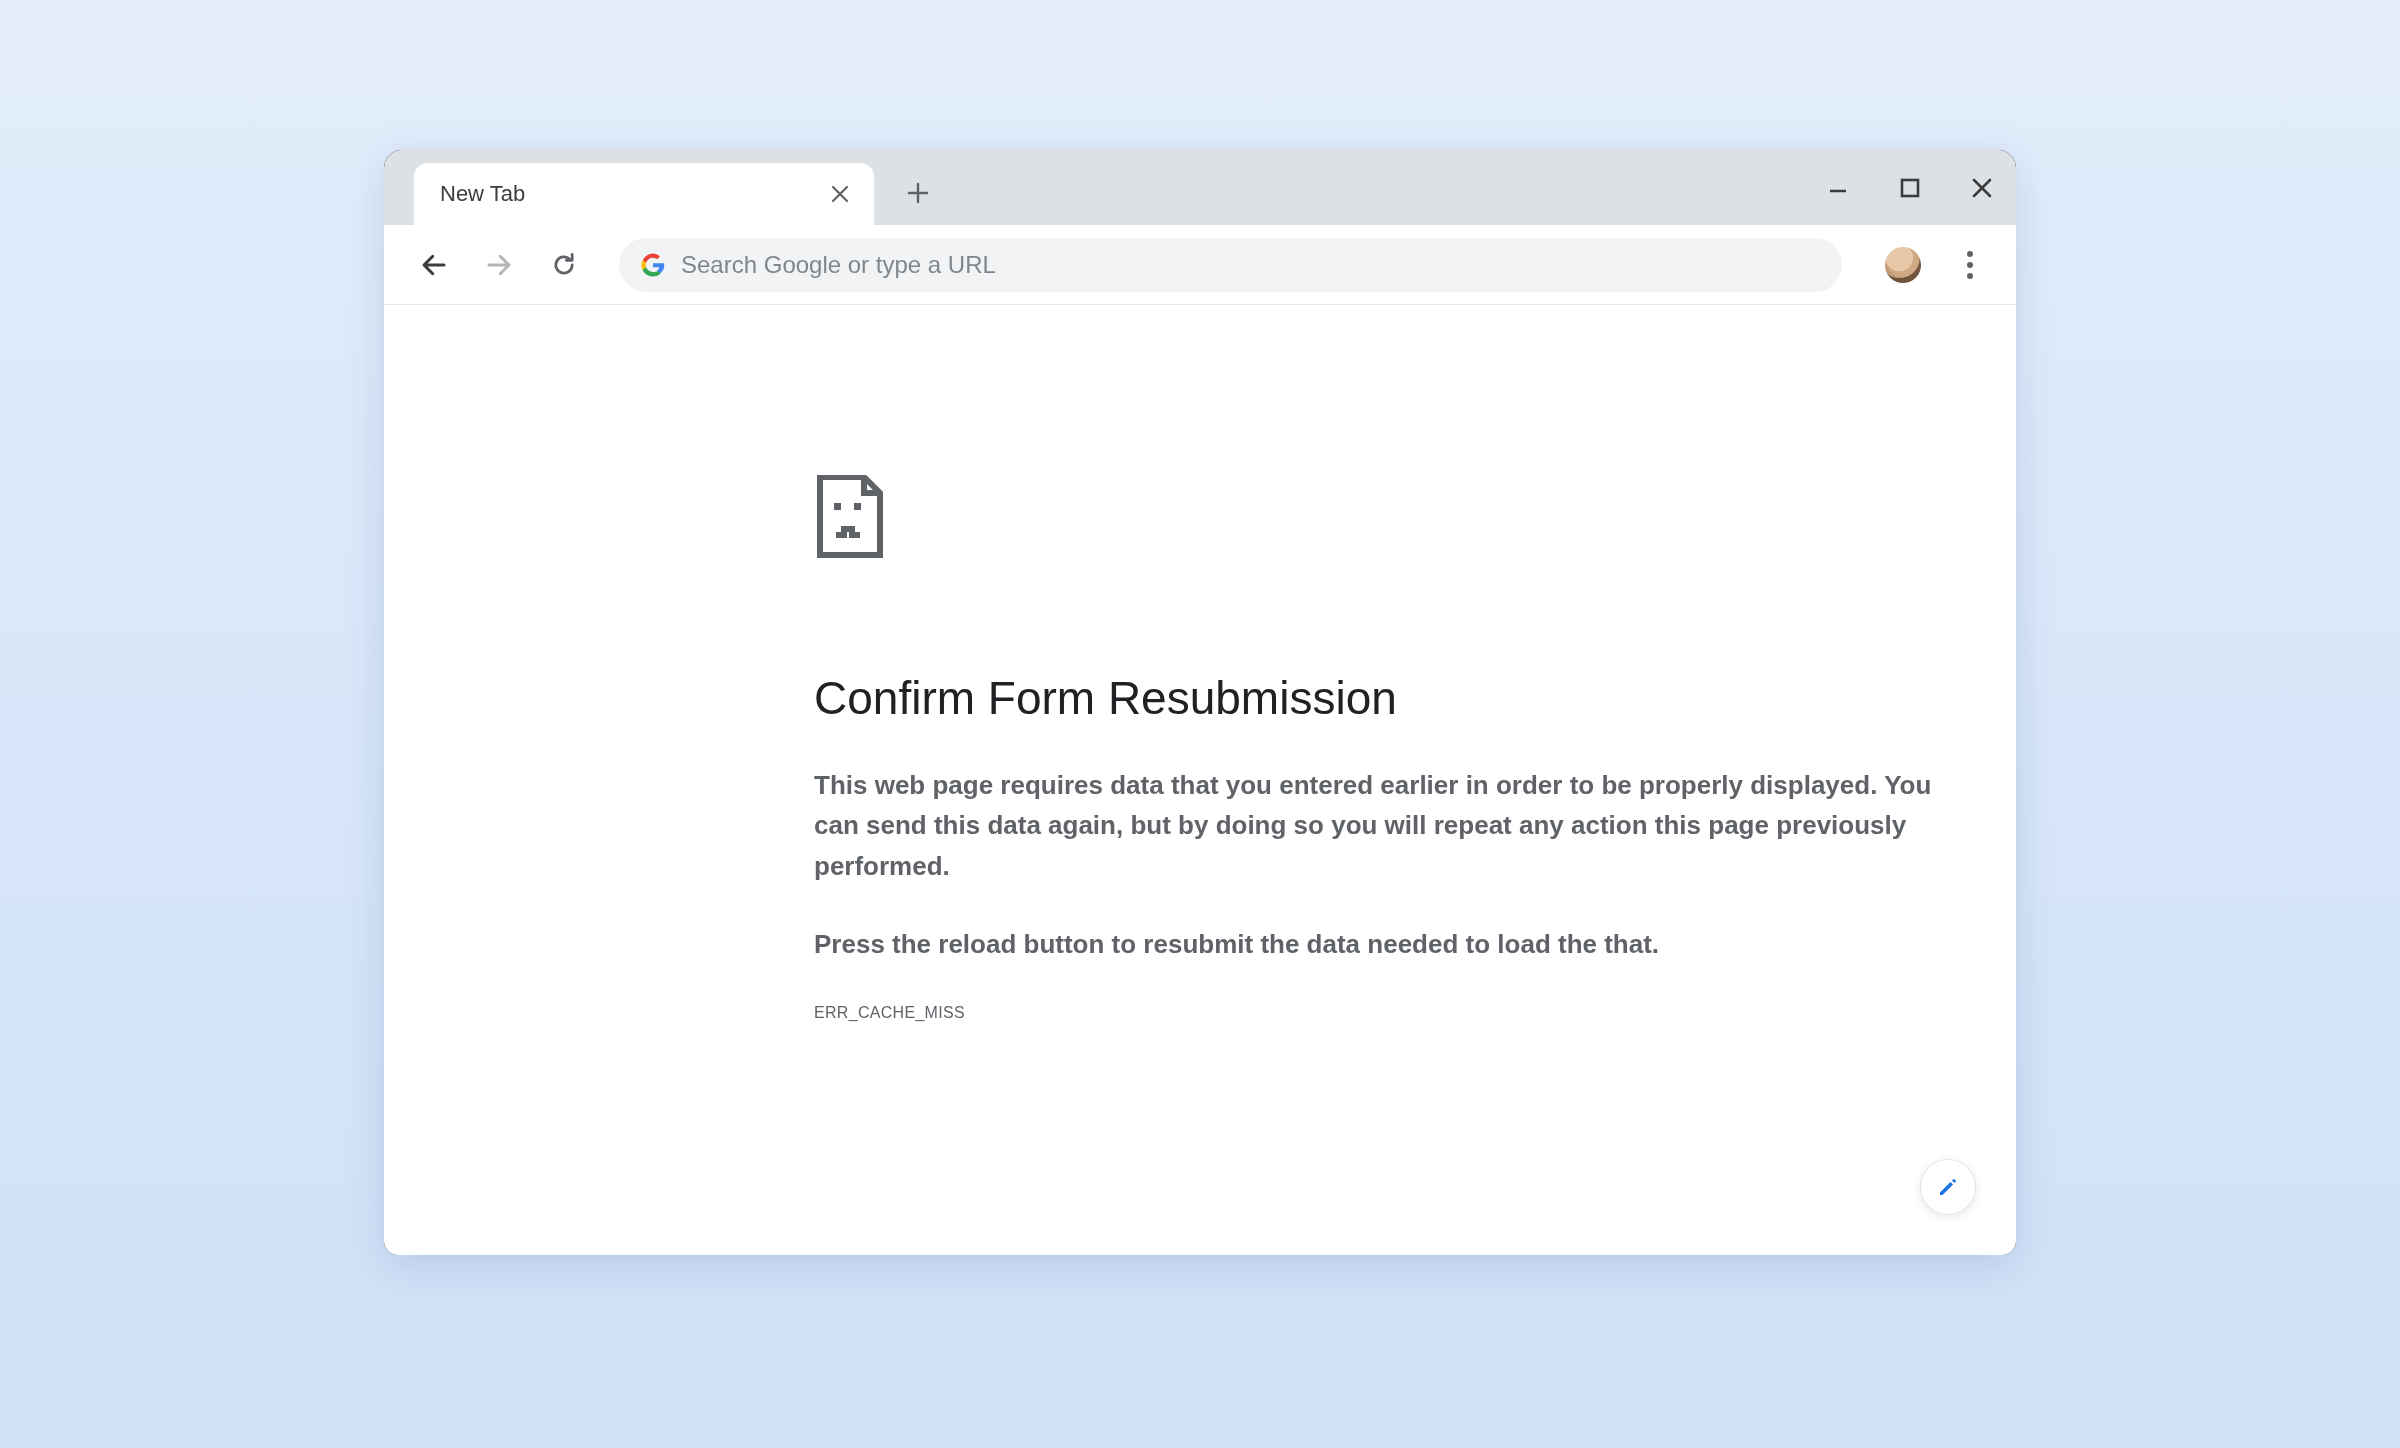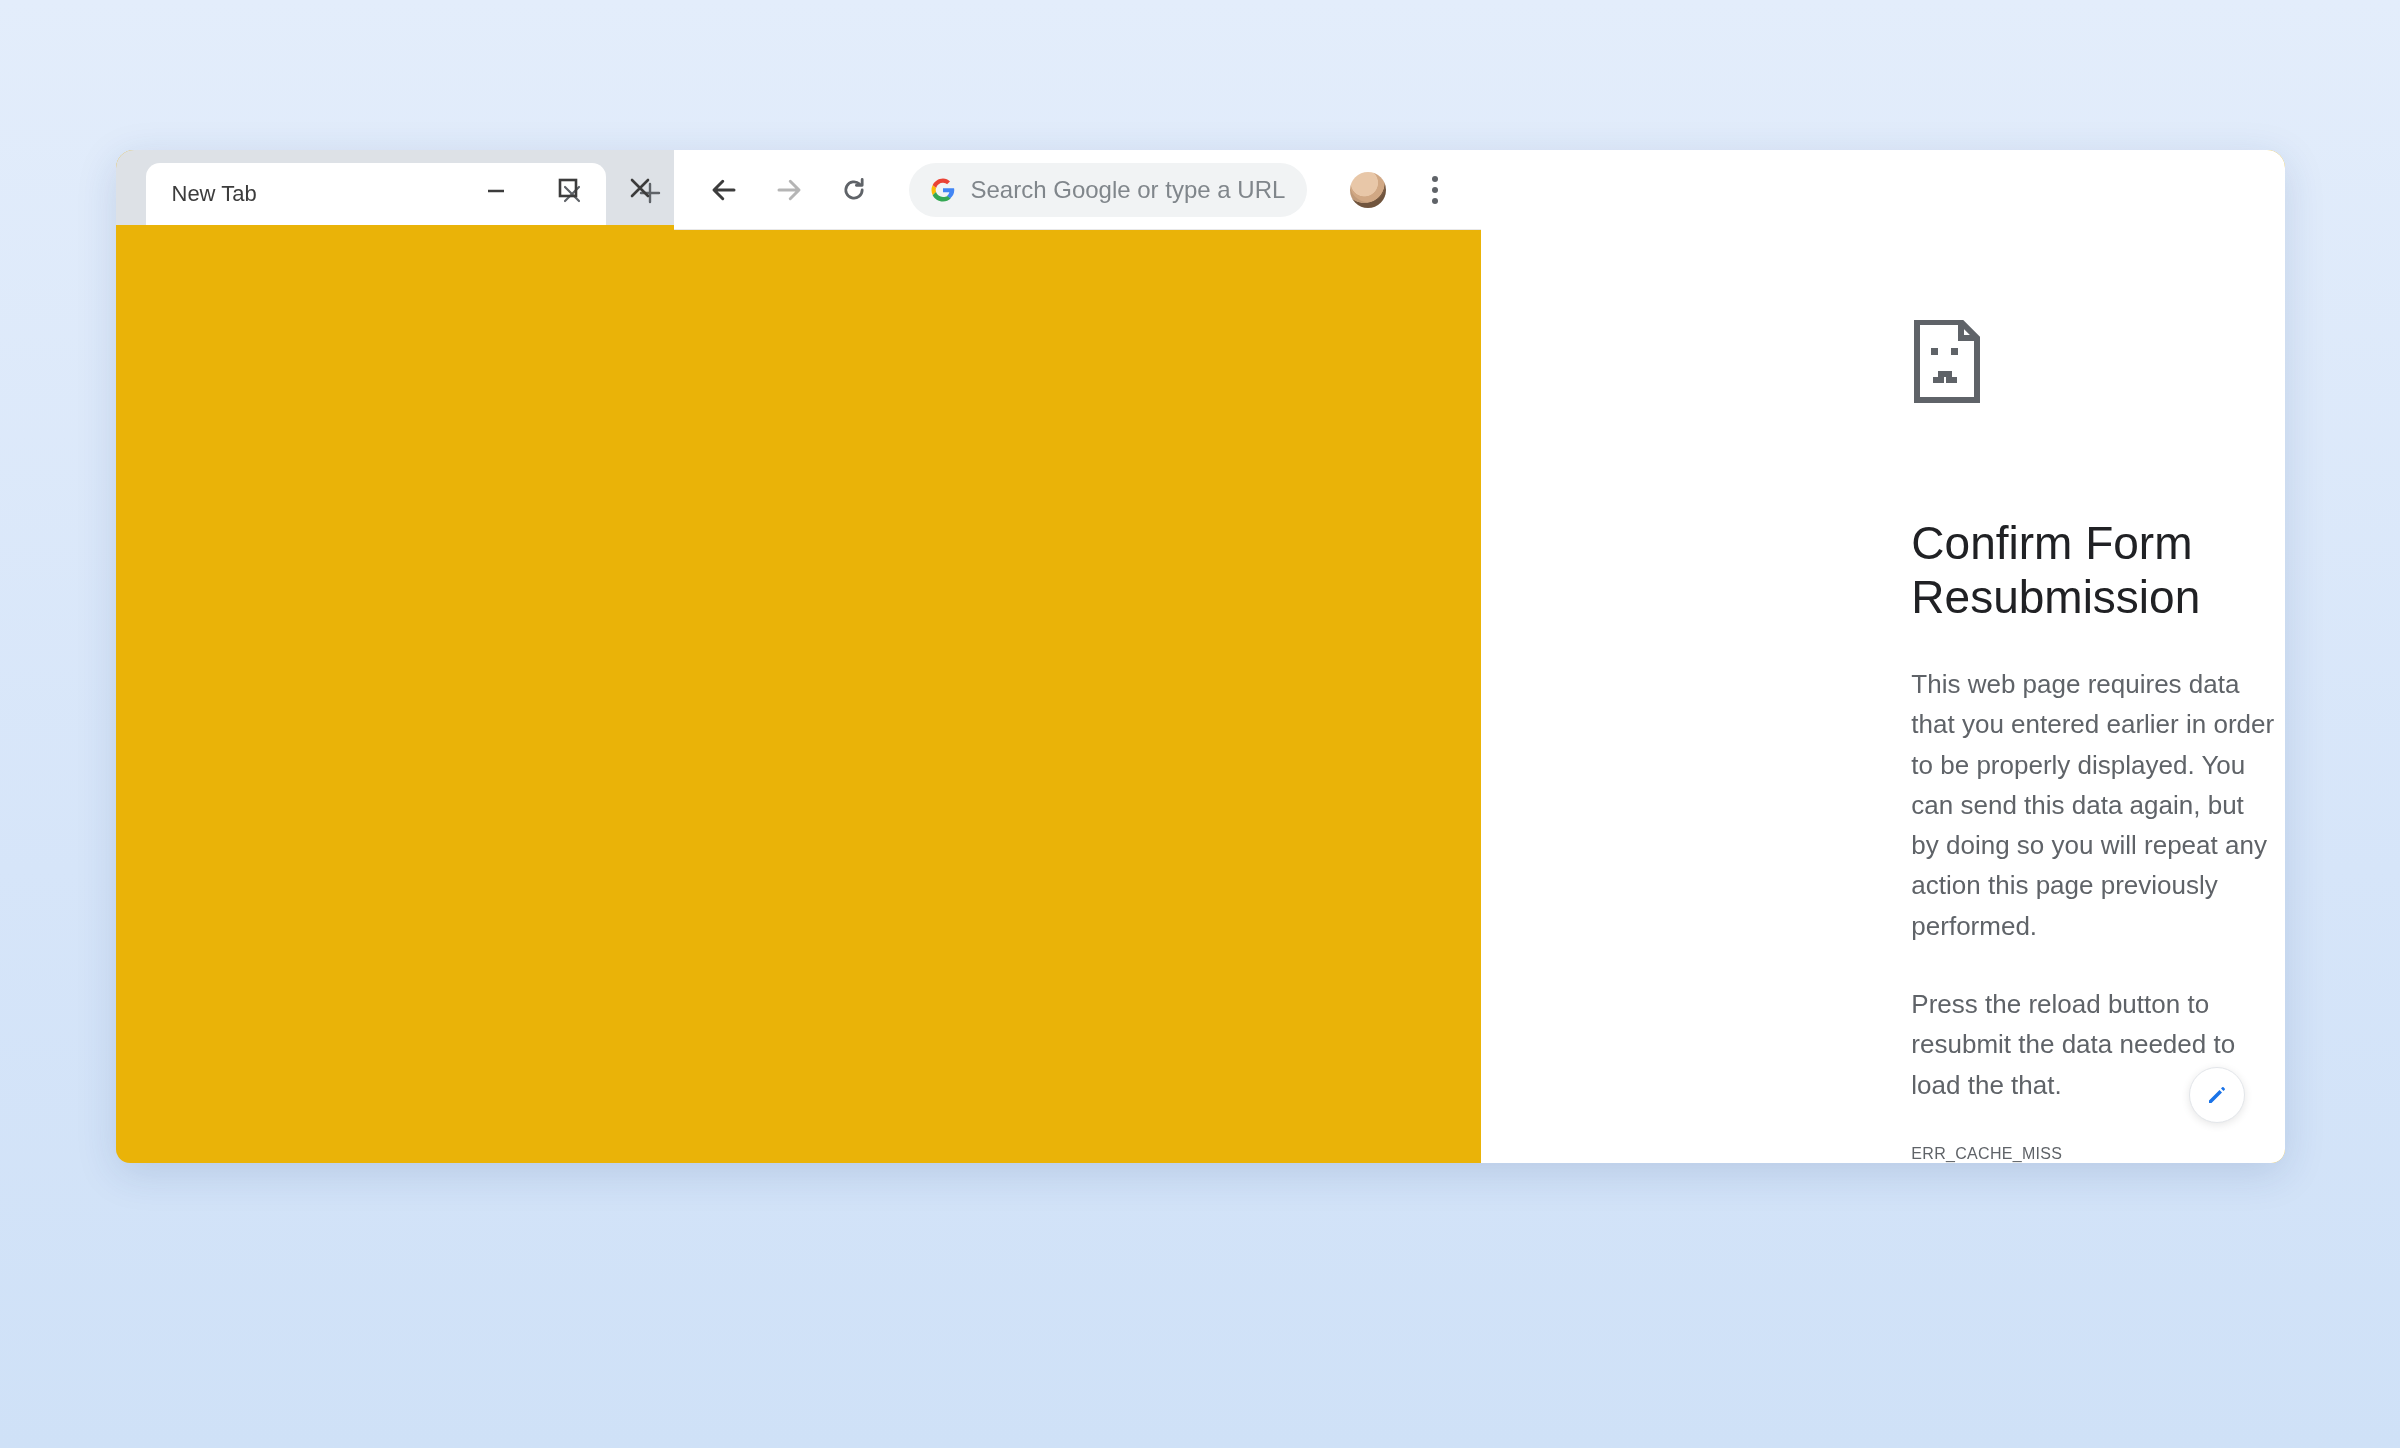--- a/index.html
+++ b/index.html
@@ -7,27 +7,27 @@
     font-family: Arial, 'Helvetica Neue', sans-serif;
     background: linear-gradient(180deg, #e3edfb 0%, #d6e5f9 60%, #cfe1f7 100%);
     width: 2400px;
     height: 1448px;
     display: flex;
     align-items: flex-start;
     justify-content: center;
     padding-top: 150px;
   }
   .browser-window {
-    width: 2169px;
-    background: #eab308;
+    width: 1632px;
+    background: #000000;
     border-radius: 18px 18px 14px 14px;
     box-shadow: 0 10px 40px rgba(30,60,120,0.15);
     overflow: hidden;
     display: flex;
-    flex-direction: row;
+    flex-direction: column;
   }
   
   .tab-strip {
     background: #dde1e6;
     height: 75px;
     display: flex;
     align-items: flex-end;
     padding-left: 30px;
     position: relative;
   }
@@ -146,20 +146,21 @@
     font-size: 46px;
     font-weight: 400;
     color: #202124;
     margin-bottom: 40px;
   }
   .error-body {
     font-size: 26px;
     line-height: 1.55;
     color: #5f6368;
     margin-bottom: 40px;
+    font-weight: bold;
   }
   .error-body p { margin-bottom: 38px; }
   .error-code {
     font-size: 16px;
     color: #5f6368;
     letter-spacing: 0.3px;
   }
   .customize-btn {
     position: absolute;
     right: 40px;

